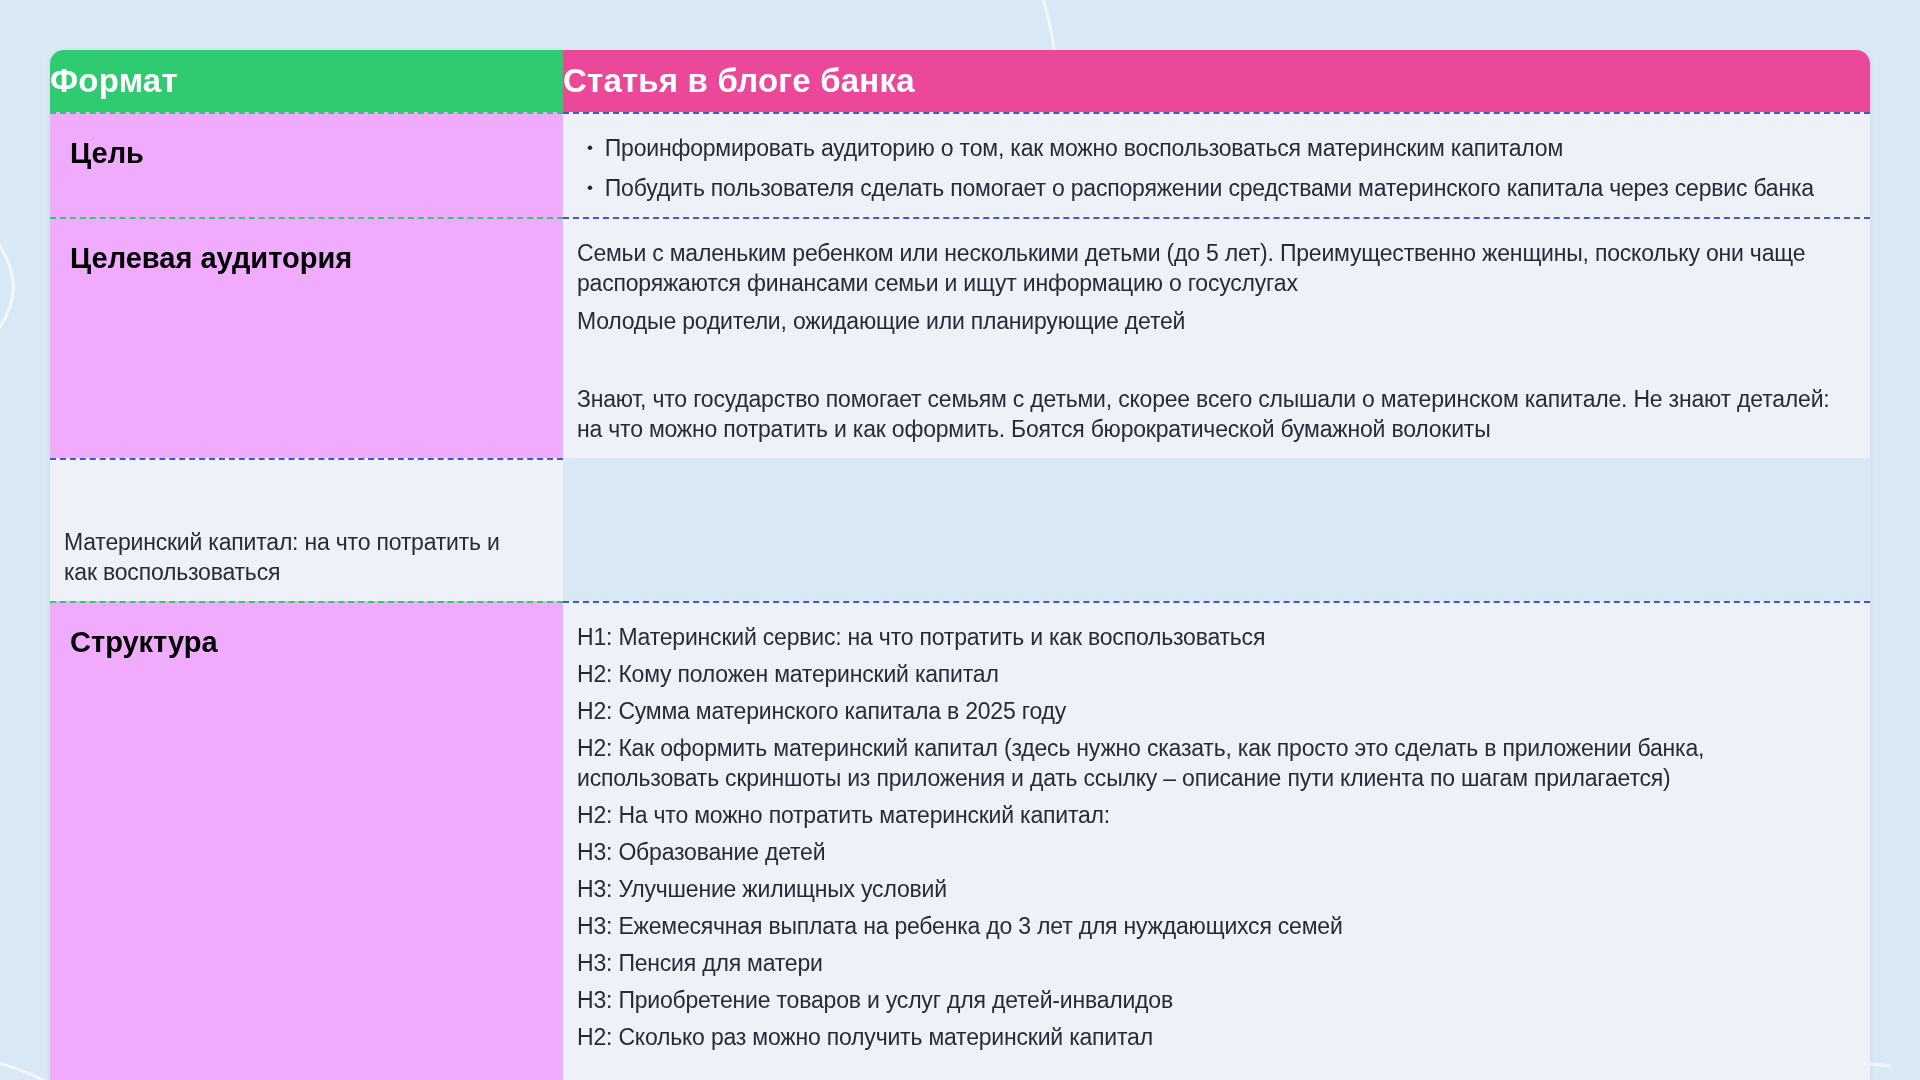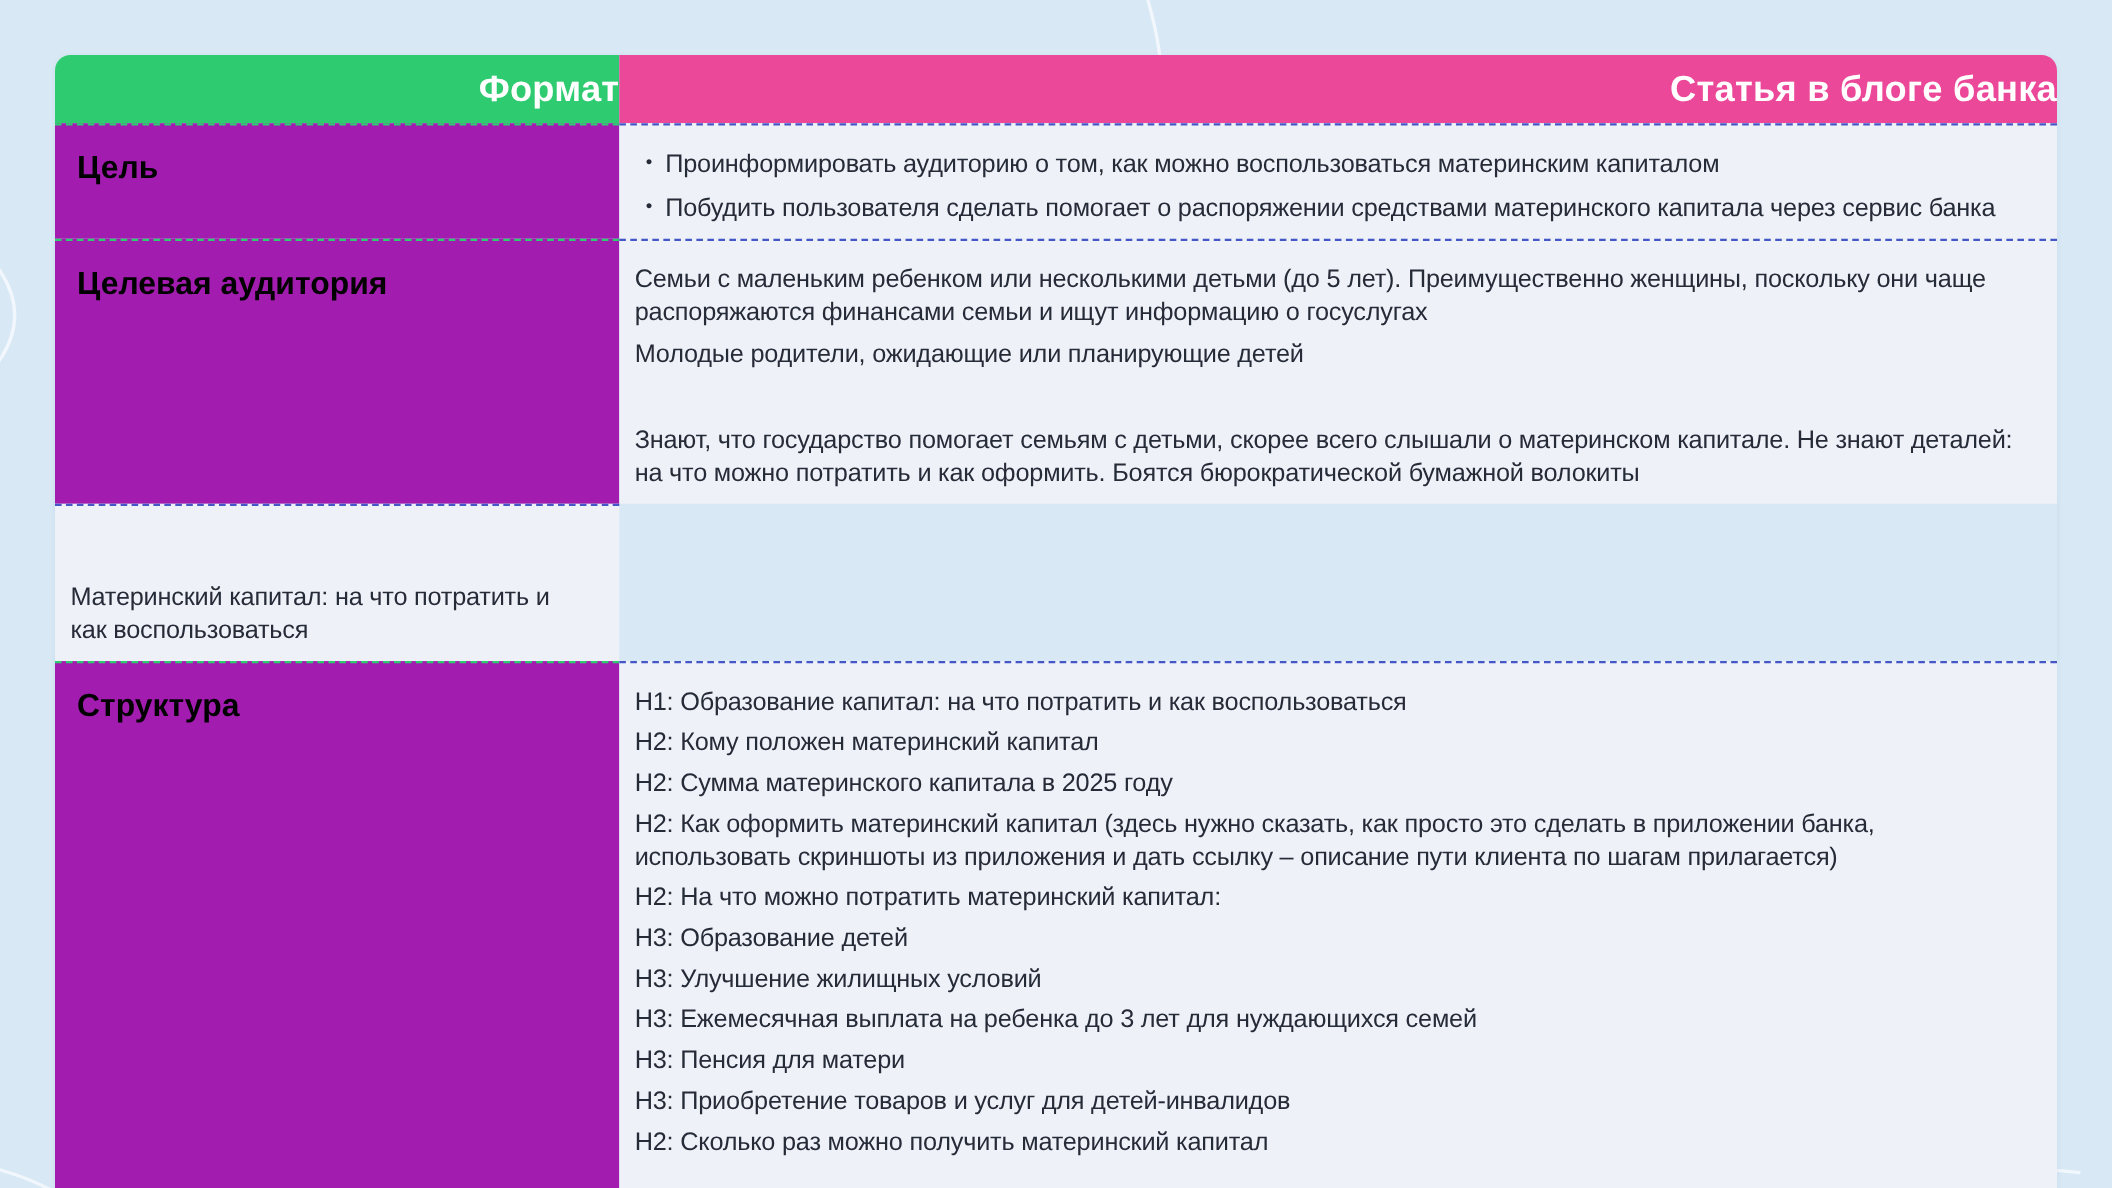--- a/index.html
+++ b/index.html
@@ -17,28 +17,28 @@
     left:50px; top:50px;
     width:1820px;
     border-radius:14px;
     overflow:hidden;
     box-shadow:0 2px 6px rgba(40,60,110,0.08);
   }
   .row { display:grid; grid-template-columns:513px 1fr; }
 
   .th {
     height:62px;
-    display:flex; align-items:center; justify-content:flex-end;
+    display:flex; align-items:center; justify-content:flex-start;
     color:#ffffff; font-weight:bold; font-size:33px; letter-spacing:0.2px;
   }
   .th-format  { background:#2ecb70; }
   .th-article { background:#ec4899; }
 
   .cell-label {
-    background:#a21caf;
+    background:#f0abfc;
     padding:22px 16px 16px 20px;
     font-size:29px; font-weight:600; color:#14182
 
 4;
     line-height:34px;
   }
   .cell-content {
     background:#eef1f8;
     padding:19px 28px 14px 14px;
     font-size:23px; line-height:30px; color:#262b38;
@@ -105,21 +105,21 @@
 
   <div class="row">
     <div class="cell-content">
       <div class="para">Материнский капитал: на что потратить и как воспользоваться</div>
     </div>
   </div>
 
   <div class="row">
     <div class="cell-label">Структура</div>
     <div class="cell-content structure">
-      <div class="para">H1: Образование капитал: на что потратить и как воспользоваться</div>
+      <div class="para">H1: Материнский сервис: на что потратить и как воспользоваться</div>
       <div class="para">H2: Кому положен материнский капитал</div>
       <div class="para">H2: Сумма материнского капитала в 2025 году</div>
       <div class="para">H2: Как оформить материнский капитал (здесь нужно сказать, как просто это сделать в приложении банка, использовать скриншоты из приложения и дать ссылку – описание пути клиента по шагам прилагается)</div>
       <div class="para">H2: На что можно потратить материнский капитал:</div>
       <div class="para">H3: Образование детей</div>
       <div class="para">H3: Улучшение жилищных условий</div>
       <div class="para">H3: Ежемесячная выплата на ребенка до 3 лет для нуждающихся семей</div>
       <div class="para">H3: Пенсия для матери</div>
       <div class="para">H3: Приобретение товаров и услуг для детей-инвалидов</div>
       <div class="para">H2: Сколько раз можно получить материнский капитал</div>

